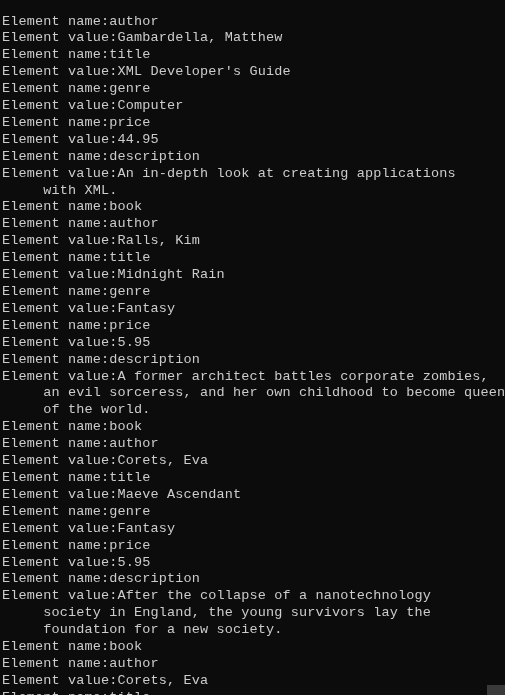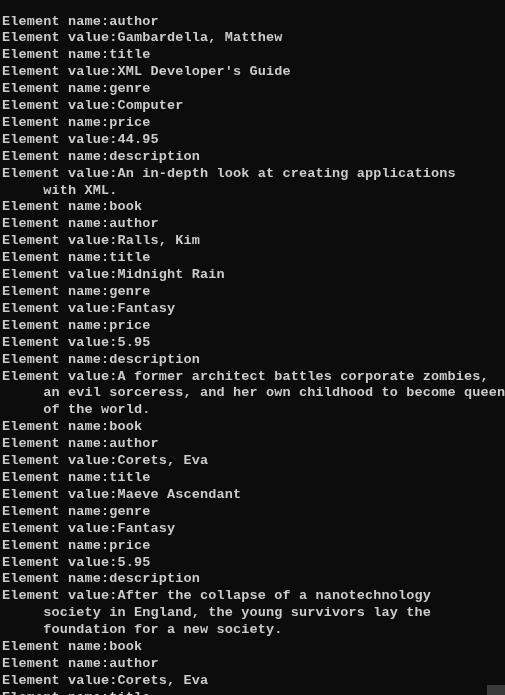--- a/index.html
+++ b/index.html
@@ -14,21 +14,20 @@
     font-family: Consolas, "Courier New", monospace;
     font-size: 13.5px;
     line-height: 16.9px;
     color: #cccccc;
     white-space: pre;
     padding: 0 2px;
     letter-spacing: 0.15px;
   }
   .line {
     white-space: pre;
-    font-weight: bold;
   }
   .corner {
     position: absolute;
     right: 0;
     bottom: 0;
     width: 18px;
     height: 10px;
     background: #3a3a3a;
   }
 </style>

